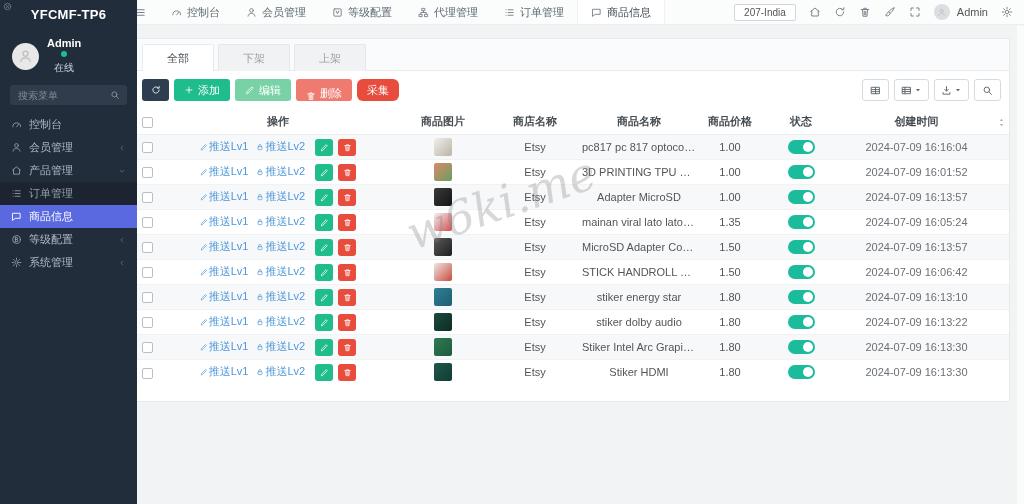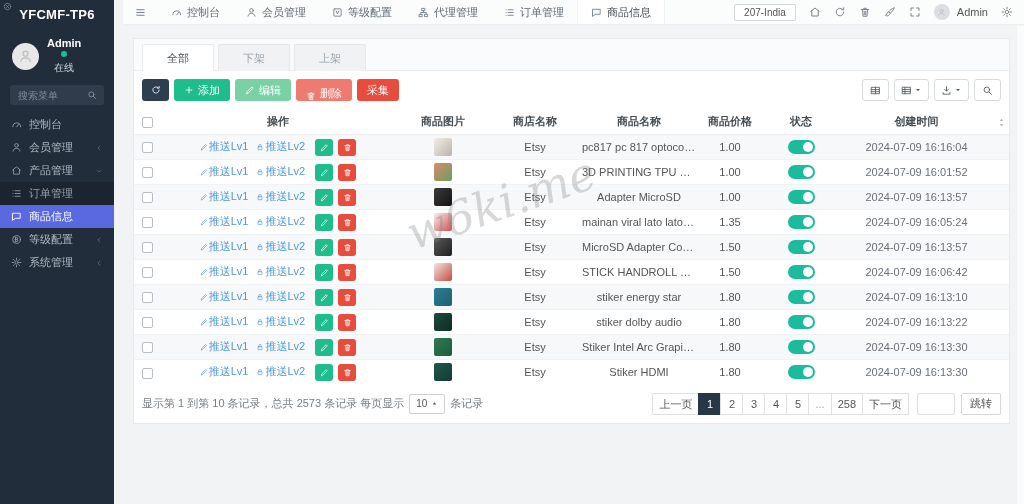--- a/index.html
+++ b/index.html
@@ -6,21 +6,21 @@
   html,body { width:1024px; height:504px; }
   body { position:relative; overflow:hidden; background:#f2f3f4;
          font-family:"Liberation Sans","DejaVu Sans",sans-serif; font-size:11px; color:#444; }
 
   
   .ic { display:inline-block; width:11px; height:11px; vertical-align:middle; flex:none; }
   .ic svg { display:block; width:100%; height:100%; stroke:currentColor; fill:none;
             stroke-width:2; stroke-linecap:round; stroke-linejoin:round; }
 
   
-  .sidebar { position:absolute; left:0; top:0; width:114px; height:504px; background:#222d3b; z-index:5; }
+  .sidebar { position:absolute; left:0; top:0; width:137px; height:504px; background:#222d3b; z-index:5; }
   .corner { position:absolute; left:3px; top:2px; width:9px; height:9px; color:#7d8794; }
   .logo { height:30px; line-height:30px; text-align:center; color:#fff; font-weight:bold;
           font-size:13px; letter-spacing:.3px; }
   .userpanel { display:flex; align-items:center; gap:8px; padding:7px 12px 6px; }
   .avatar { width:27px; height:27px; border-radius:50%; background:#e8e8e8; color:#bfbfbf;
             display:flex; align-items:center; justify-content:center; }
   .avatar .ic { width:15px; height:15px; }
   .uname { color:#fff; font-weight:bold; font-size:11px; }
   .ustatus { display:flex; align-items:center; gap:4px; color:#cdd5dc; font-size:10px; margin-top:2px;flex-direction:column; }
   .dot { width:6px; height:6px; border-radius:50%; background:#1abc9c; }
@@ -75,21 +75,21 @@
   .tab.active { background:#fff; color:#4a5157; border-color:#e8eaeb; }
 
   .toolbar { display:flex; align-items:center; padding:8px; gap:5px; }
   .btn { height:22px; border:none; border-radius:3px; display:inline-flex; align-items:center;
          gap:4px; padding:0 10px; font-size:11px; color:#fff; cursor:pointer; font-family:inherit; }
   .btn .ic { width:10px; height:10px; }
   .btn.dark { background:#2c3e50; width:27px; justify-content:center; padding:0; }
   .btn.green { background:#1fbc8c; }
   .btn.lgreen { background:#79d2a6; }
   .btn.lred { background:#ee7a70;align-items:flex-end; }
-  .btn.red { background:#e74c3c; }
+  .btn.red { background:#e74c3c;border-radius:6px; }
   .tb-right { margin-left:auto; display:flex; gap:5px; }
   .tbtn { height:22px; min-width:27px; border:1px solid #d8dbdd; background:#fff; border-radius:3px;
           color:#5a6268; display:inline-flex; align-items:center; justify-content:center; gap:2px;
           padding:0 6px; cursor:pointer; }
   .tbtn .ic { width:11px; height:11px; }
   .tbtn .car { width:8px; height:8px; }
 
   table { width:100%; border-collapse:collapse; table-layout:fixed; }
   th { font-size:11px; font-weight:bold; color:#454c52; padding:5px 2px; text-align:center;
        border-bottom:1px solid #eceeef; white-space:nowrap; overflow:hidden; }
@@ -861,42 +861,15 @@
     <td>Stiker HDMI</td>
     <td>1.80</td>
     <td><span class="toggle"></span></td>
     <td class="time">2024-07-09 16:13:30</td>
     <td></td>
   </tr>
         </tbody>
     </table>
 
     <div class="tfoot">
-      <div class="summary">
-        <span>显示第 1 到第 10 条记录，总共 2573 条记录 每页显示</span>
-        <span class="psize">
-          <span>10</span>
-          <i class="ic">
-              <svg viewBox="0 0 24 24">
-                <path d="M6 15l6-7 6 7z" fill="currentColor" stroke="none"></path>
-              </svg>
-            </i>
-        </span>
-        <span>条记录</span>
-      </div>
-      <div class="pager">
-        <span id="pages" style="display:flex;">
-            <div class="pg">上一页</div>
-            <div class="pg active">1</div>
-            <div class="pg">2</div>
-            <div class="pg">3</div>
-            <div class="pg">4</div>
-            <div class="pg">5</div>
-            <div class="pg dots">...</div>
-            <div class="pg">258</div>
-            <div class="pg">下一页</div>
-          </span>
-        <input class="jumpin" style="">
-        <button class="jumpbtn">跳转</button>
-      </div>
     </div>
   </div>
 </div>
 
 </body></html>

